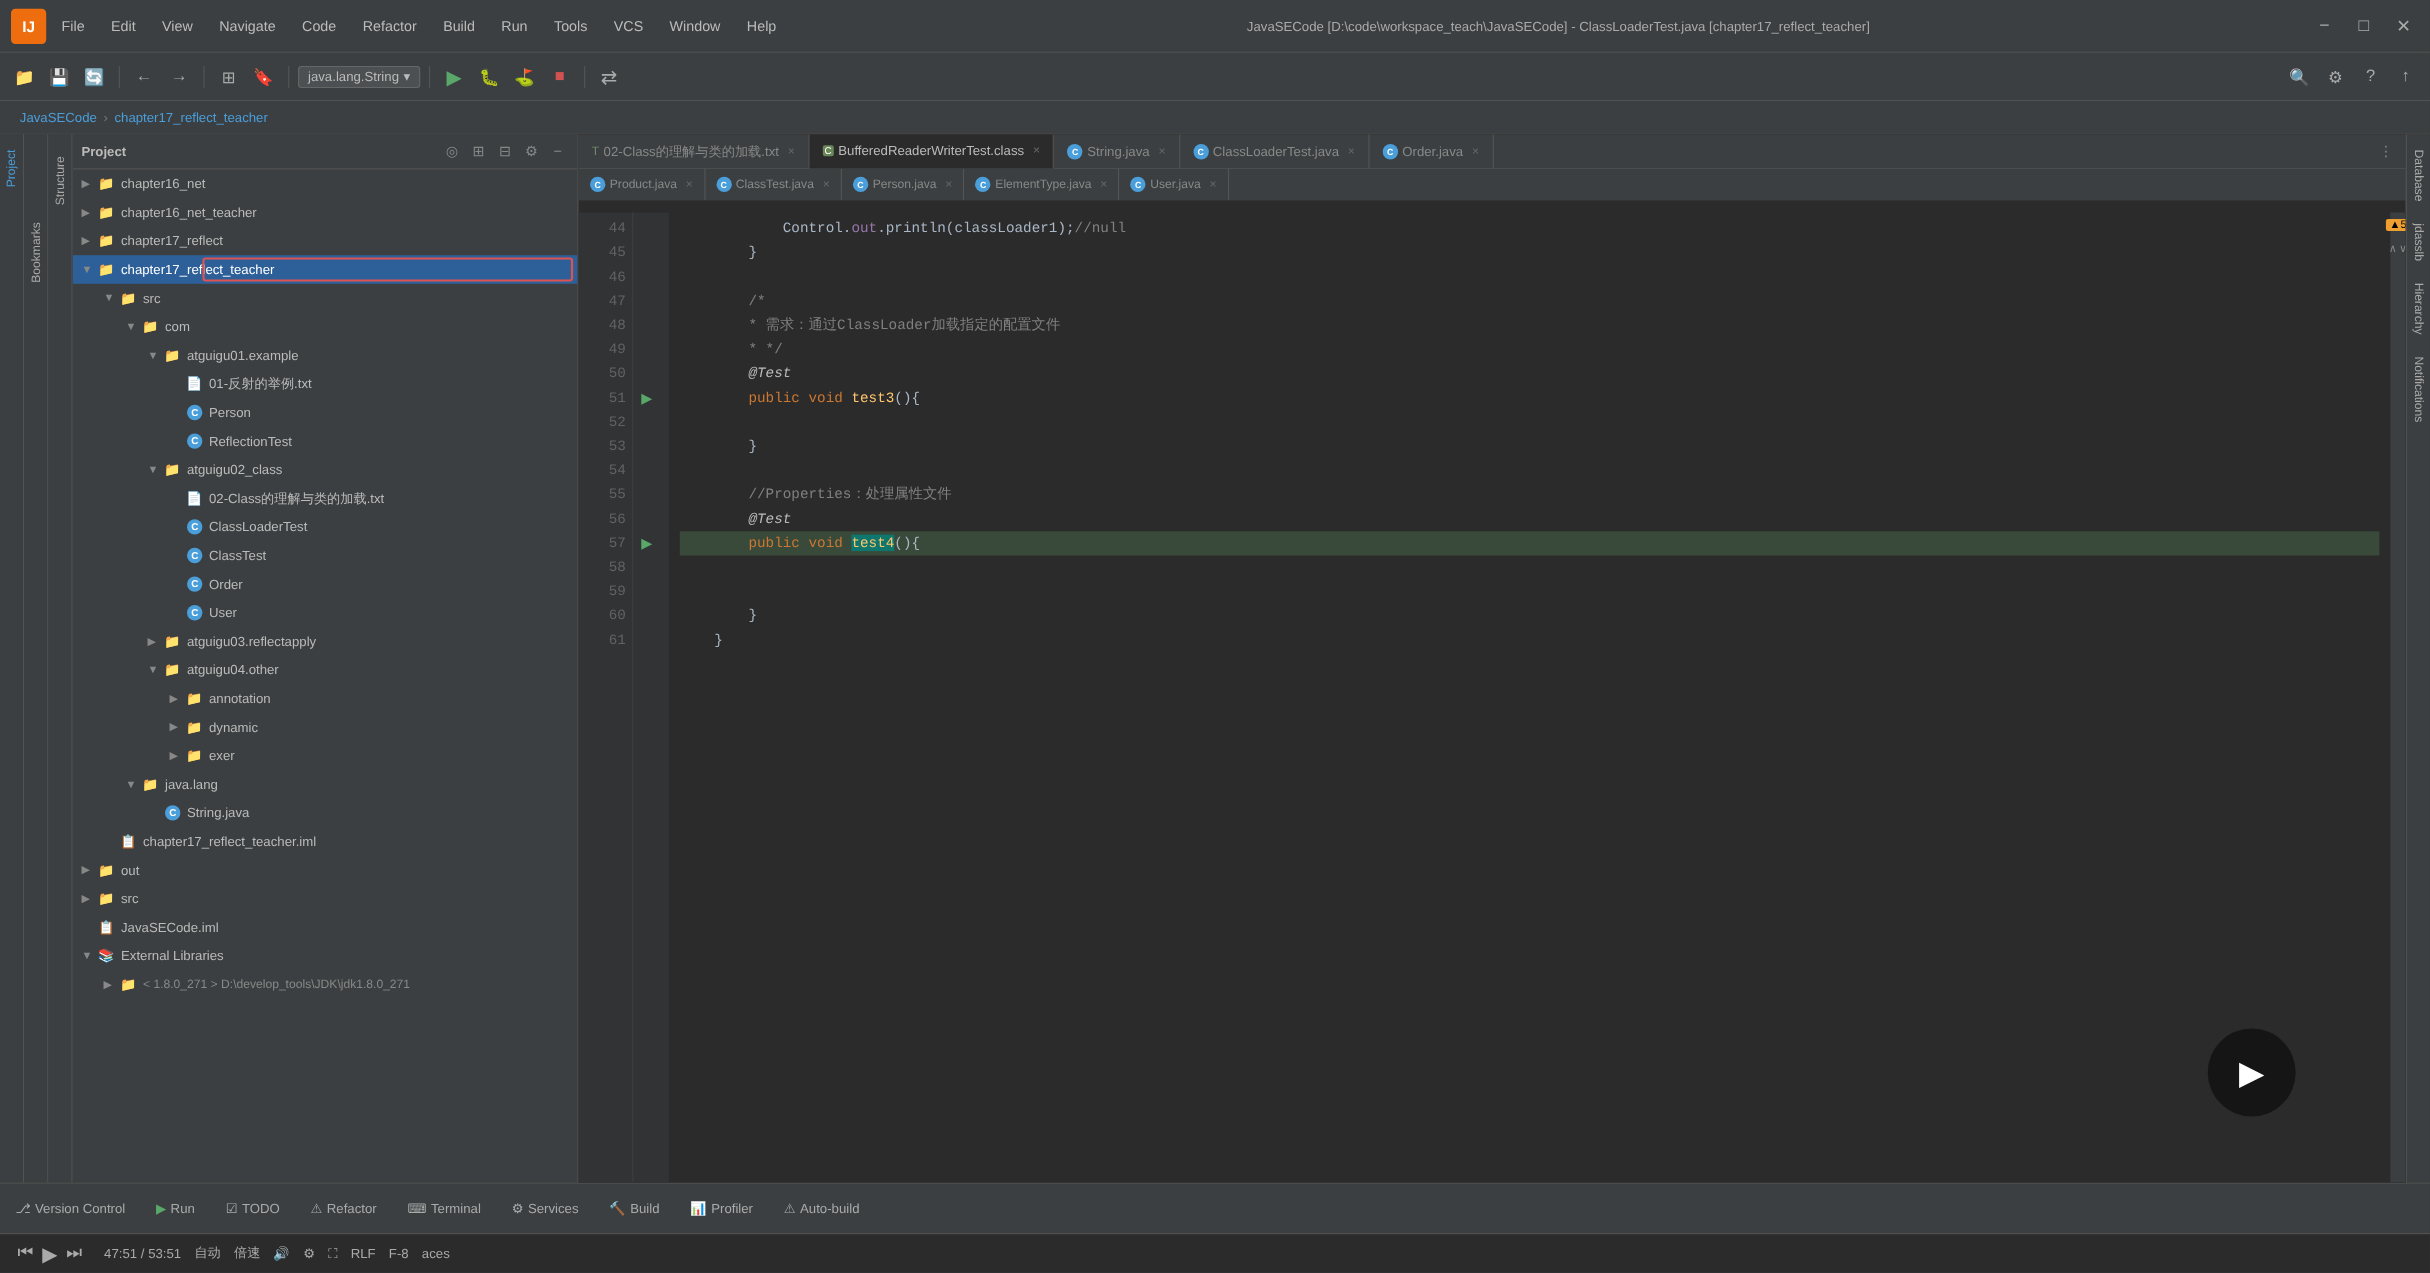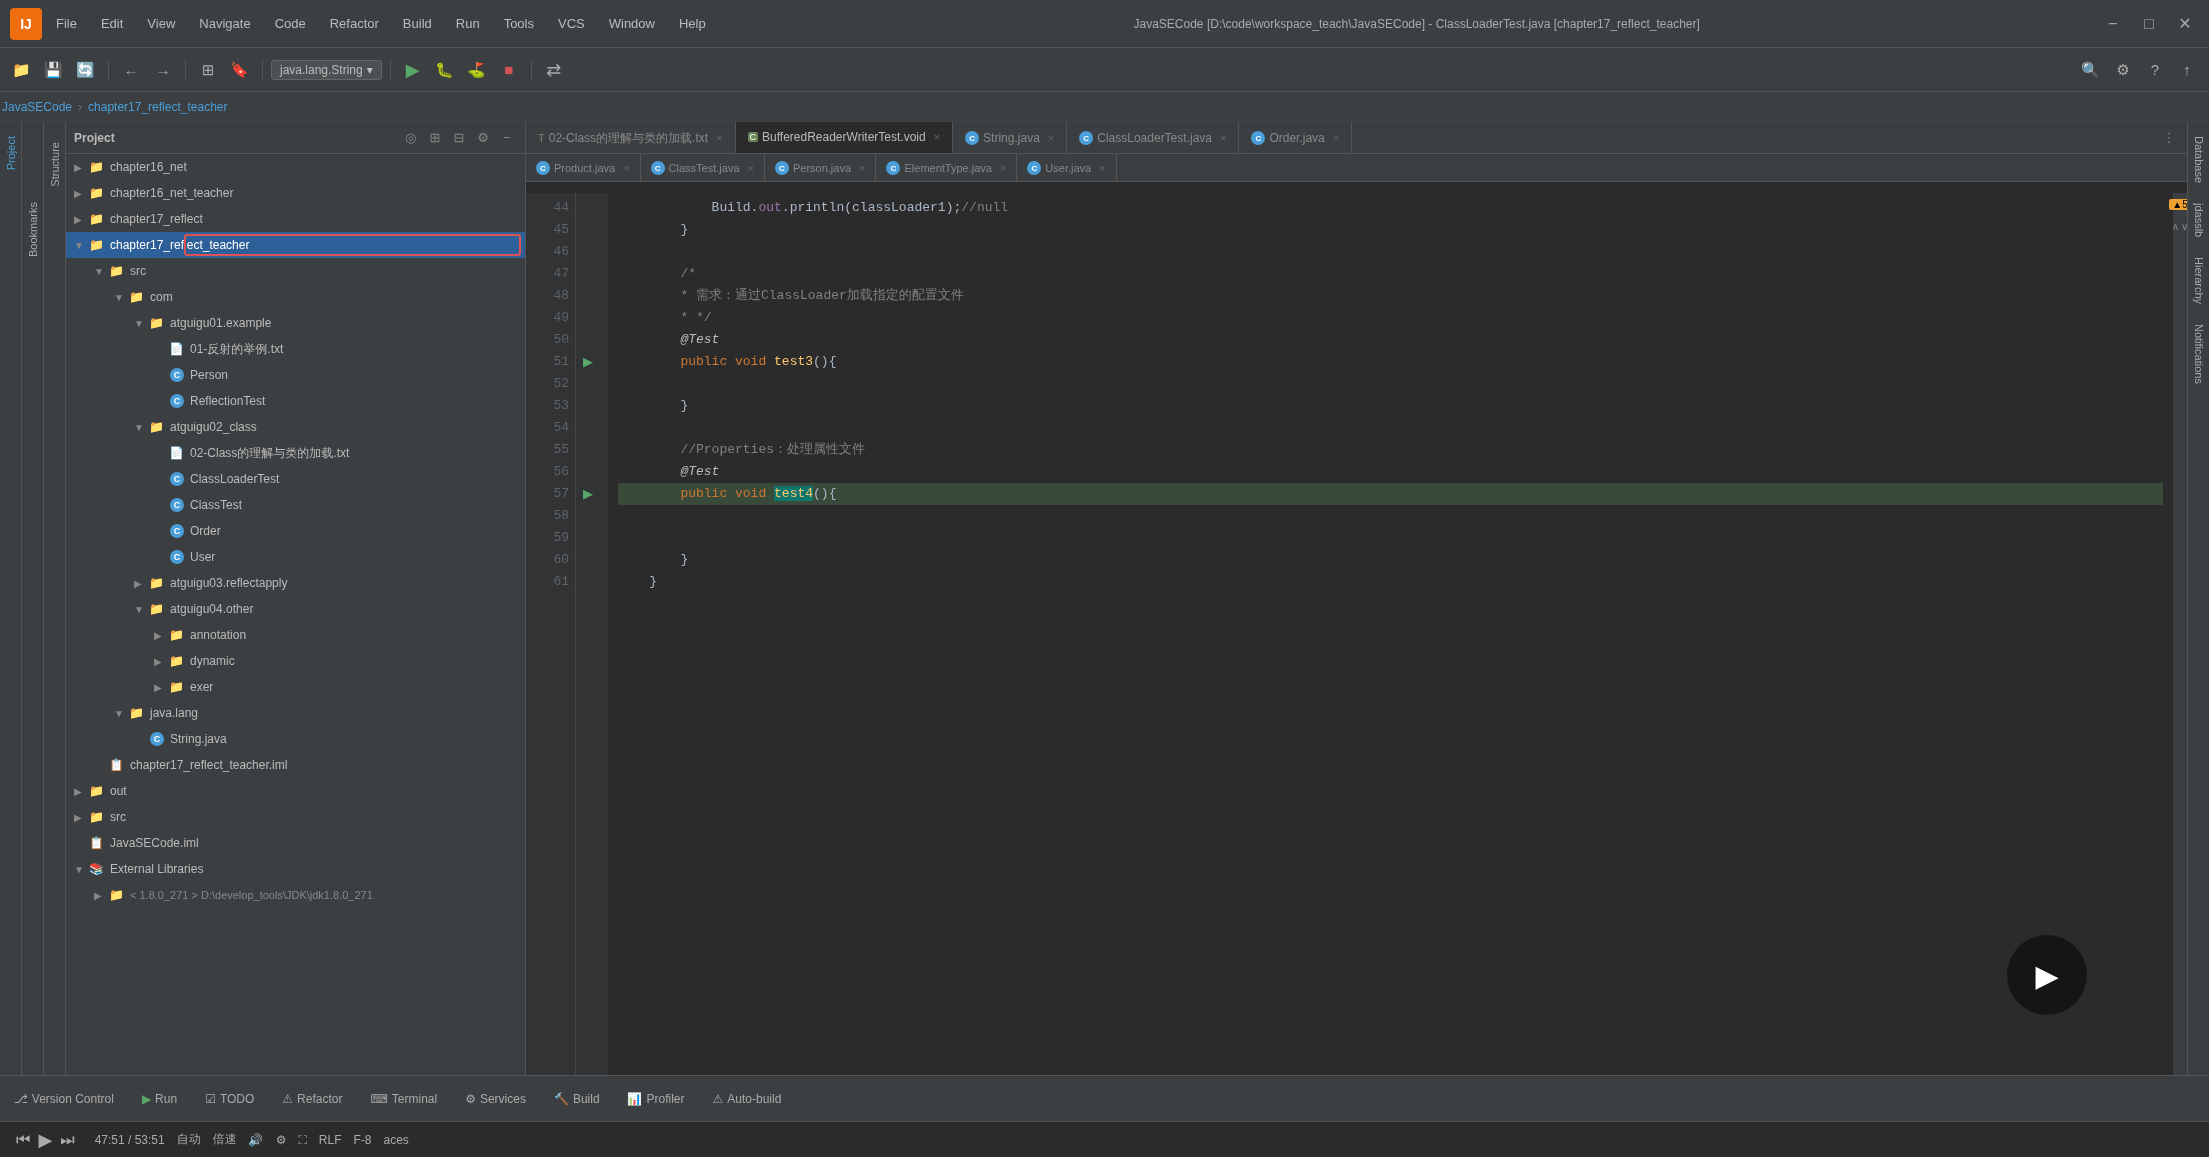--- a/index.html
+++ b/index.html
@@ -76,21 +76,21 @@
       color: #bbb;
       font-size: 12px;
       display: flex; align-items: center; gap: 4px;
       cursor: pointer;
     }
     .breadcrumb-bar {
       display: flex;
       align-items: center;
       background: #3c3f41;
       height: 30px;
-      padding: 0 2px;
+      padding: 0 18px;
       border-bottom: 1px solid #444;
       font-size: 12px;
       color: #aaa;
       gap: 6px;
     }
     .breadcrumb-sep { color: #777; }
 
     
     .main-area {
       display: flex;
@@ -746,21 +746,21 @@
   <div class="editor-area">
 
     <div class="tab-bar">
       <div class="editor-tab">
         <span style="color:#6d8a6d;font-size:11px;">T</span>
         <span>02-Class的理解与类的加载.txt</span>
         <span class="tab-close">×</span>
       </div>
       <div class="editor-tab active">
         <span style="background:#6a8759;color:white;border-radius:2px;font-size:9px;padding:0 2px;">C</span>
-        <span>BufferedReaderWriterTest.void</span>
+        <span>BufferedReaderWriterTest.class</span>
         <span class="tab-close">×</span>
       </div>
       <div class="editor-tab">
         <span class="tab-icon-java">C</span>
         <span>String.java</span>
         <span class="tab-close">×</span>
       </div>
       <div class="editor-tab">
         <span class="tab-icon-java">C</span>
         <span>ClassLoaderTest.java</span>
@@ -843,21 +843,21 @@
         <div class="gutter-item"></div>
         <div class="gutter-item run-icon">▶</div>
         <div class="gutter-item"></div>
         <div class="gutter-item"></div>
         <div class="gutter-item"></div>
         <div class="gutter-item"></div>
       </div>
 
       <div style="width:8px;background:#313335;"></div>
 
-      <div class="code-content"><span class="cls">            Build.</span><span class="cn">out</span><span class="cls">.println(classLoader1);</span><span class="cmt">//null</span>
+      <div class="code-content"><span class="cls">            Control.</span><span class="cn">out</span><span class="cls">.println(classLoader1);</span><span class="cmt">//null</span>
 <span class="cls">        }</span>
 
 <span class="cmt">        /*</span>
 <span class="cmt">        * 需求：通过ClassLoader加载指定的配置文件</span>
 <span class="cmt">        * */</span>
 <span class="ann">        @Test</span>
 <span class="kw">        public void </span><span class="fn">test3</span><span class="cls">(){</span>
 
 <span class="cls">        }</span>
 

